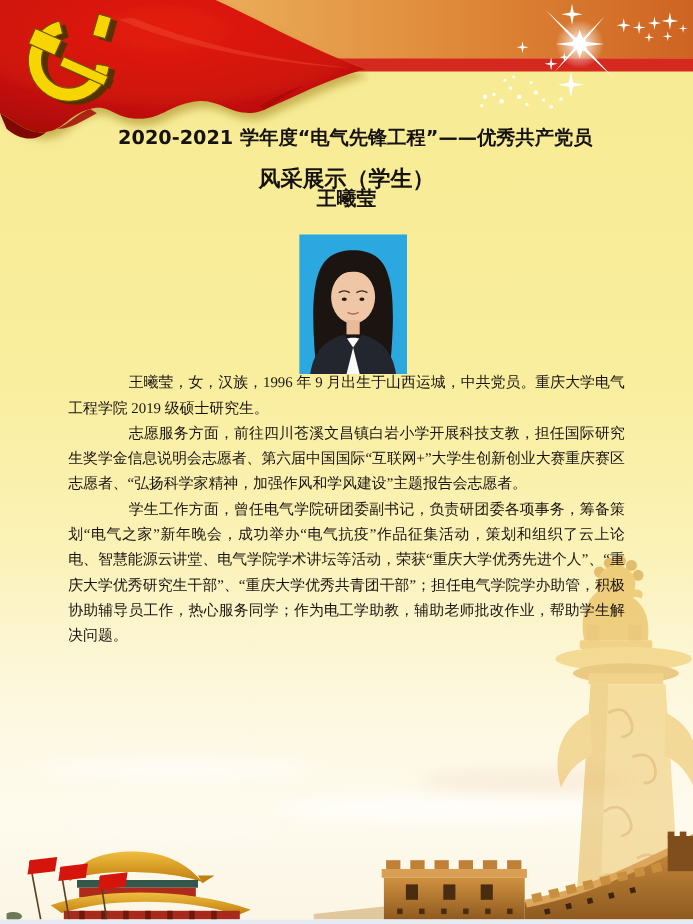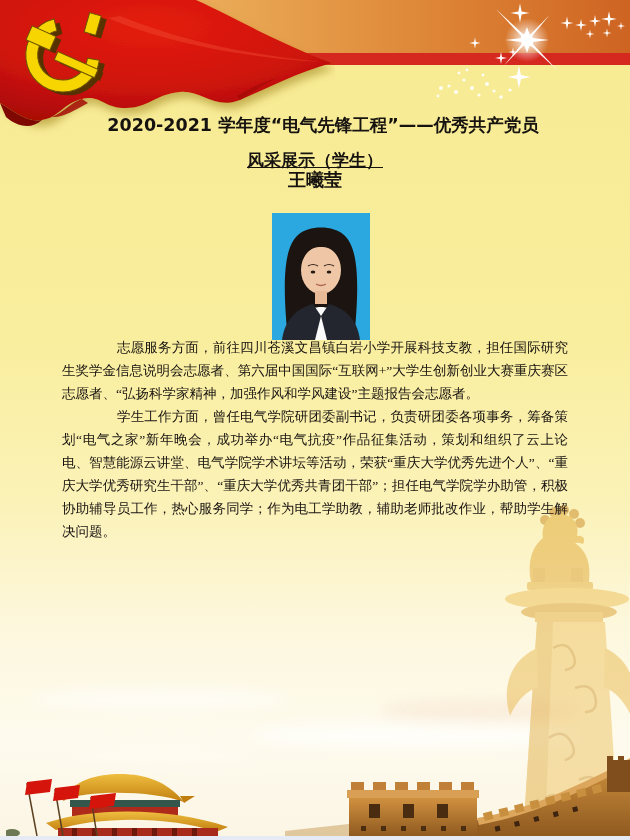--- a/index.html
+++ b/index.html
@@ -17,21 +17,21 @@
   .red-stripe{
     position:absolute; left:0; top:53px; width:630px; height:12px;
     background:#D5281E;
   }
   .flag-svg{ position:absolute; left:0; top:0; width:335px; height:138px; }
   .sparkles-svg{ position:absolute; left:415px; top:0; width:215px; height:115px; }
   
   .title-line{ position:absolute; left:0; right:0; text-align:center;
     font-family:"DejaVu Sans","Liberation Sans",sans-serif; font-weight:700; color:#151210; }
   .t1{ top:113px; font-size:17.5px;padding-left:16px; }
-  .t2{ top:149px; font-size:17px;text-decoration:underline; }
+  .t2{ top:149px; font-size:20px; }
   .t-name{ top:168px; font-size:18px; }
   
   .photo{ position:absolute; left:272px; top:213px; width:98px; height:127px; }
   .photo svg{ display:block; }
   
   .bio{
     position:absolute; left:62px; top:336px; width:506px;
     font-size:13.5px; line-height:23px; color:#181310;
     text-align:justify;
   }
@@ -274,18 +274,19 @@
       <path d="M36,53 q5,-3 10,0 M52,53 q5,-3 10,0" stroke="#3A2A20" stroke-width="1.2" fill="none"></path>
       <path d="M44,71 q5,3 10,0" stroke="#B06A50" stroke-width="1.4" fill="none"></path>
       <rect x="43" y="78" width="12" height="13" fill="#E8BA98"></rect>
       <path d="M26,127 L34,100 C40,92 58,92 64,100 L72,127 Z" fill="#FAFAFA"></path>
       <path d="M10,127 C13,105 26,95 41,91 L49,103 L43,127 Z" fill="#23262E"></path>
       <path d="M88,127 C85,105 72,95 57,91 L49,103 L55,127 Z" fill="#23262E"></path>
     </svg>
   </div>
 
   <div class="bio">
+    <p>王曦莹，女，汉族，1996 年 9 月出生于山西运城，中共党员。重庆大学电气工程学院 2019 级硕士研究生。</p>
     <p>志愿服务方面，前往四川苍溪文昌镇白岩小学开展科技支教，担任国际研究生奖学金信息说明会志愿者、第六届中国国际“互联网+”大学生创新创业大赛重庆赛区志愿者、“弘扬科学家精神，加强作风和学风建设”主题报告会志愿者。</p>
     <p>学生工作方面，曾任电气学院研团委副书记，负责研团委各项事务，筹备策划“电气之家”新年晚会，成功举办“电气抗疫”作品征集活动，策划和组织了云上论电、智慧能源云讲堂、电气学院学术讲坛等活动，荣获“重庆大学优秀先进个人”、“重庆大学优秀研究生干部”、“重庆大学优秀共青团干部”；担任电气学院学办助管，积极协助辅导员工作，热心服务同学；作为电工学助教，辅助老师批改作业，帮助学生解决问题。</p>
   </div>
 
   <div class="bottom-strip"></div>
 </div>
 
 </body></html>

